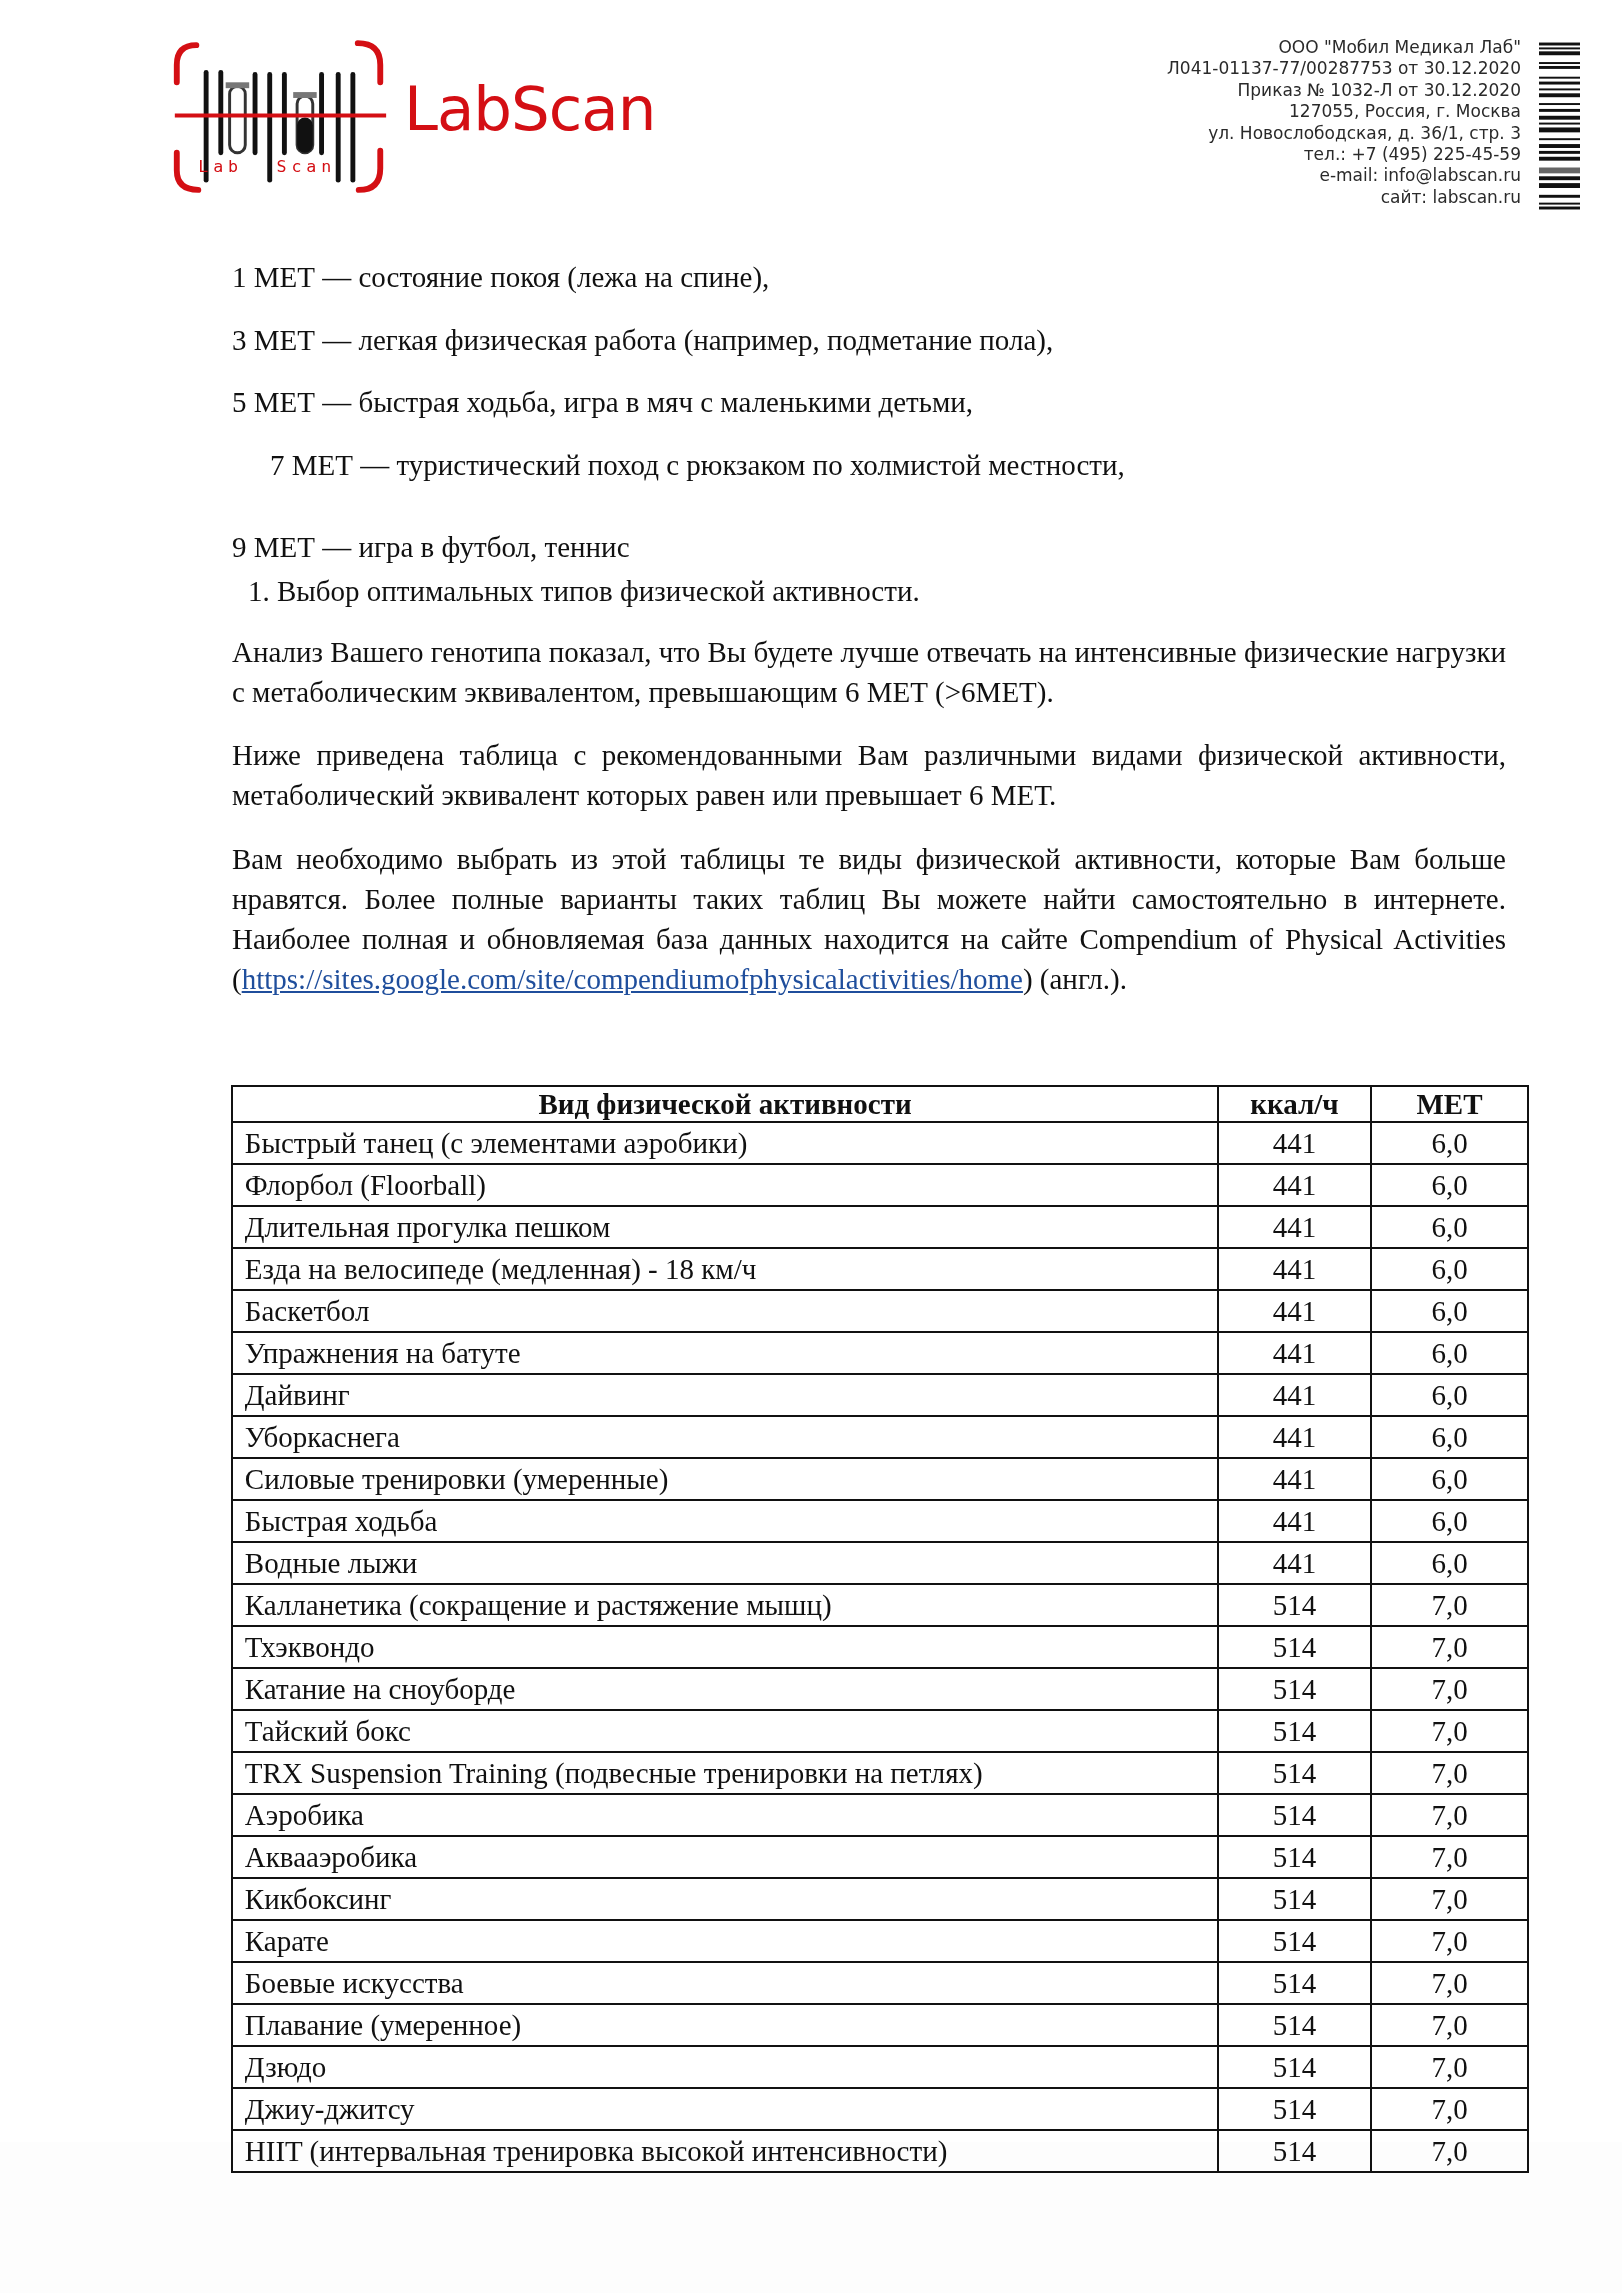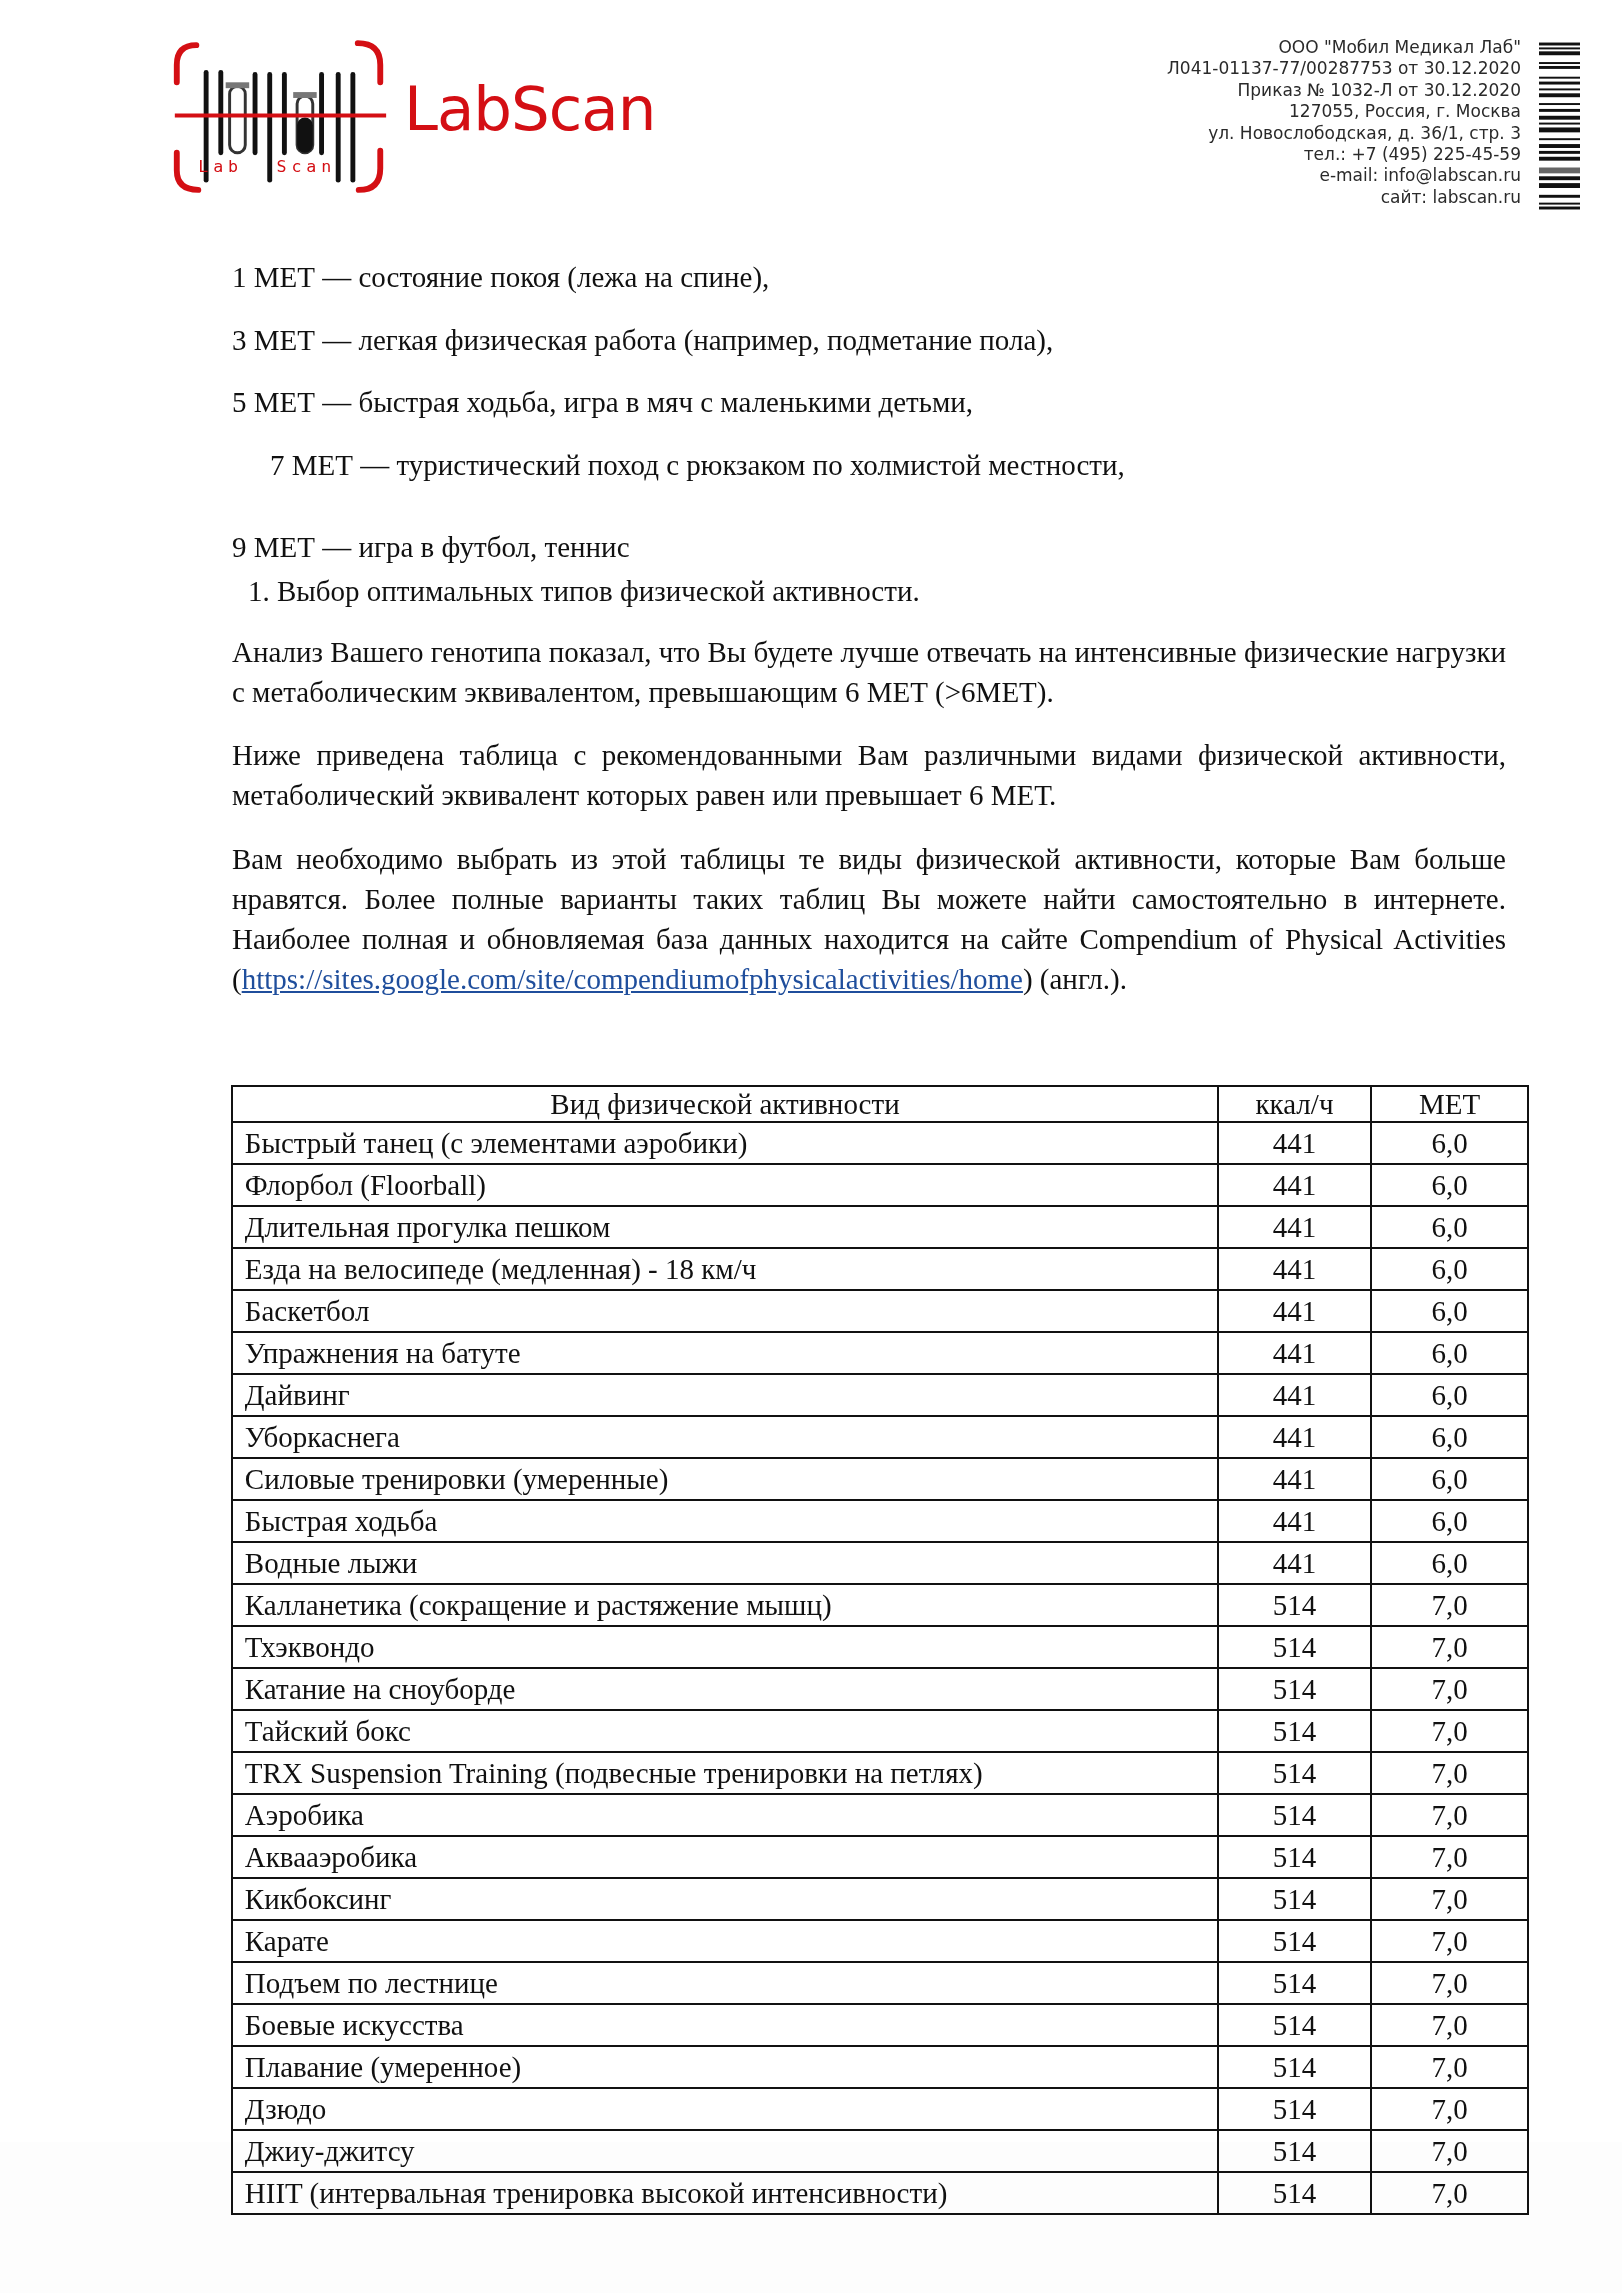--- a/index.html
+++ b/index.html
@@ -34,21 +34,21 @@
   
   .tbl {
     position:absolute; left:231px; top:1085px; width:1296px;
     border-collapse: collapse; table-layout: fixed;
     font-size: 29px;
   }
   .tbl th, .tbl td {
     border: 2.5px solid #111; height: 34px; padding: 0 11.8px; line-height: 33px;
     white-space: nowrap; overflow: hidden;
   }
-  .tbl th { font-weight: normal; text-align:center;border-radius:7px; }
+  .tbl th { font-weight: bold; text-align:center;border-radius:7px; }
   .tbl td.num { text-align:center; padding:3px; }
   .tbl col.c1 { width:986px; }
   .tbl col.c2 { width:153px; }
   .tbl col.c3 { width:157px; }
 </style>
 </head>
 <body>
 
 <div class="page-top-bg"></div>
 
@@ -247,25 +247,20 @@
         <td>Кикбоксинг</td>
         <td class="num">514</td>
         <td class="num">7,0</td>
       </tr>
       <tr>
         <td>Карате</td>
         <td class="num">514</td>
         <td class="num">7,0</td>
       </tr>
       <tr>
-        <td>Подъем по лестнице</td>
-        <td class="num">514</td>
-        <td class="num">7,0</td>
-      </tr>
-      <tr>
         <td>Боевые искусства</td>
         <td class="num">514</td>
         <td class="num">7,0</td>
       </tr>
       <tr>
         <td>Плавание (умеренное)</td>
         <td class="num">514</td>
         <td class="num">7,0</td>
       </tr>
       <tr>

